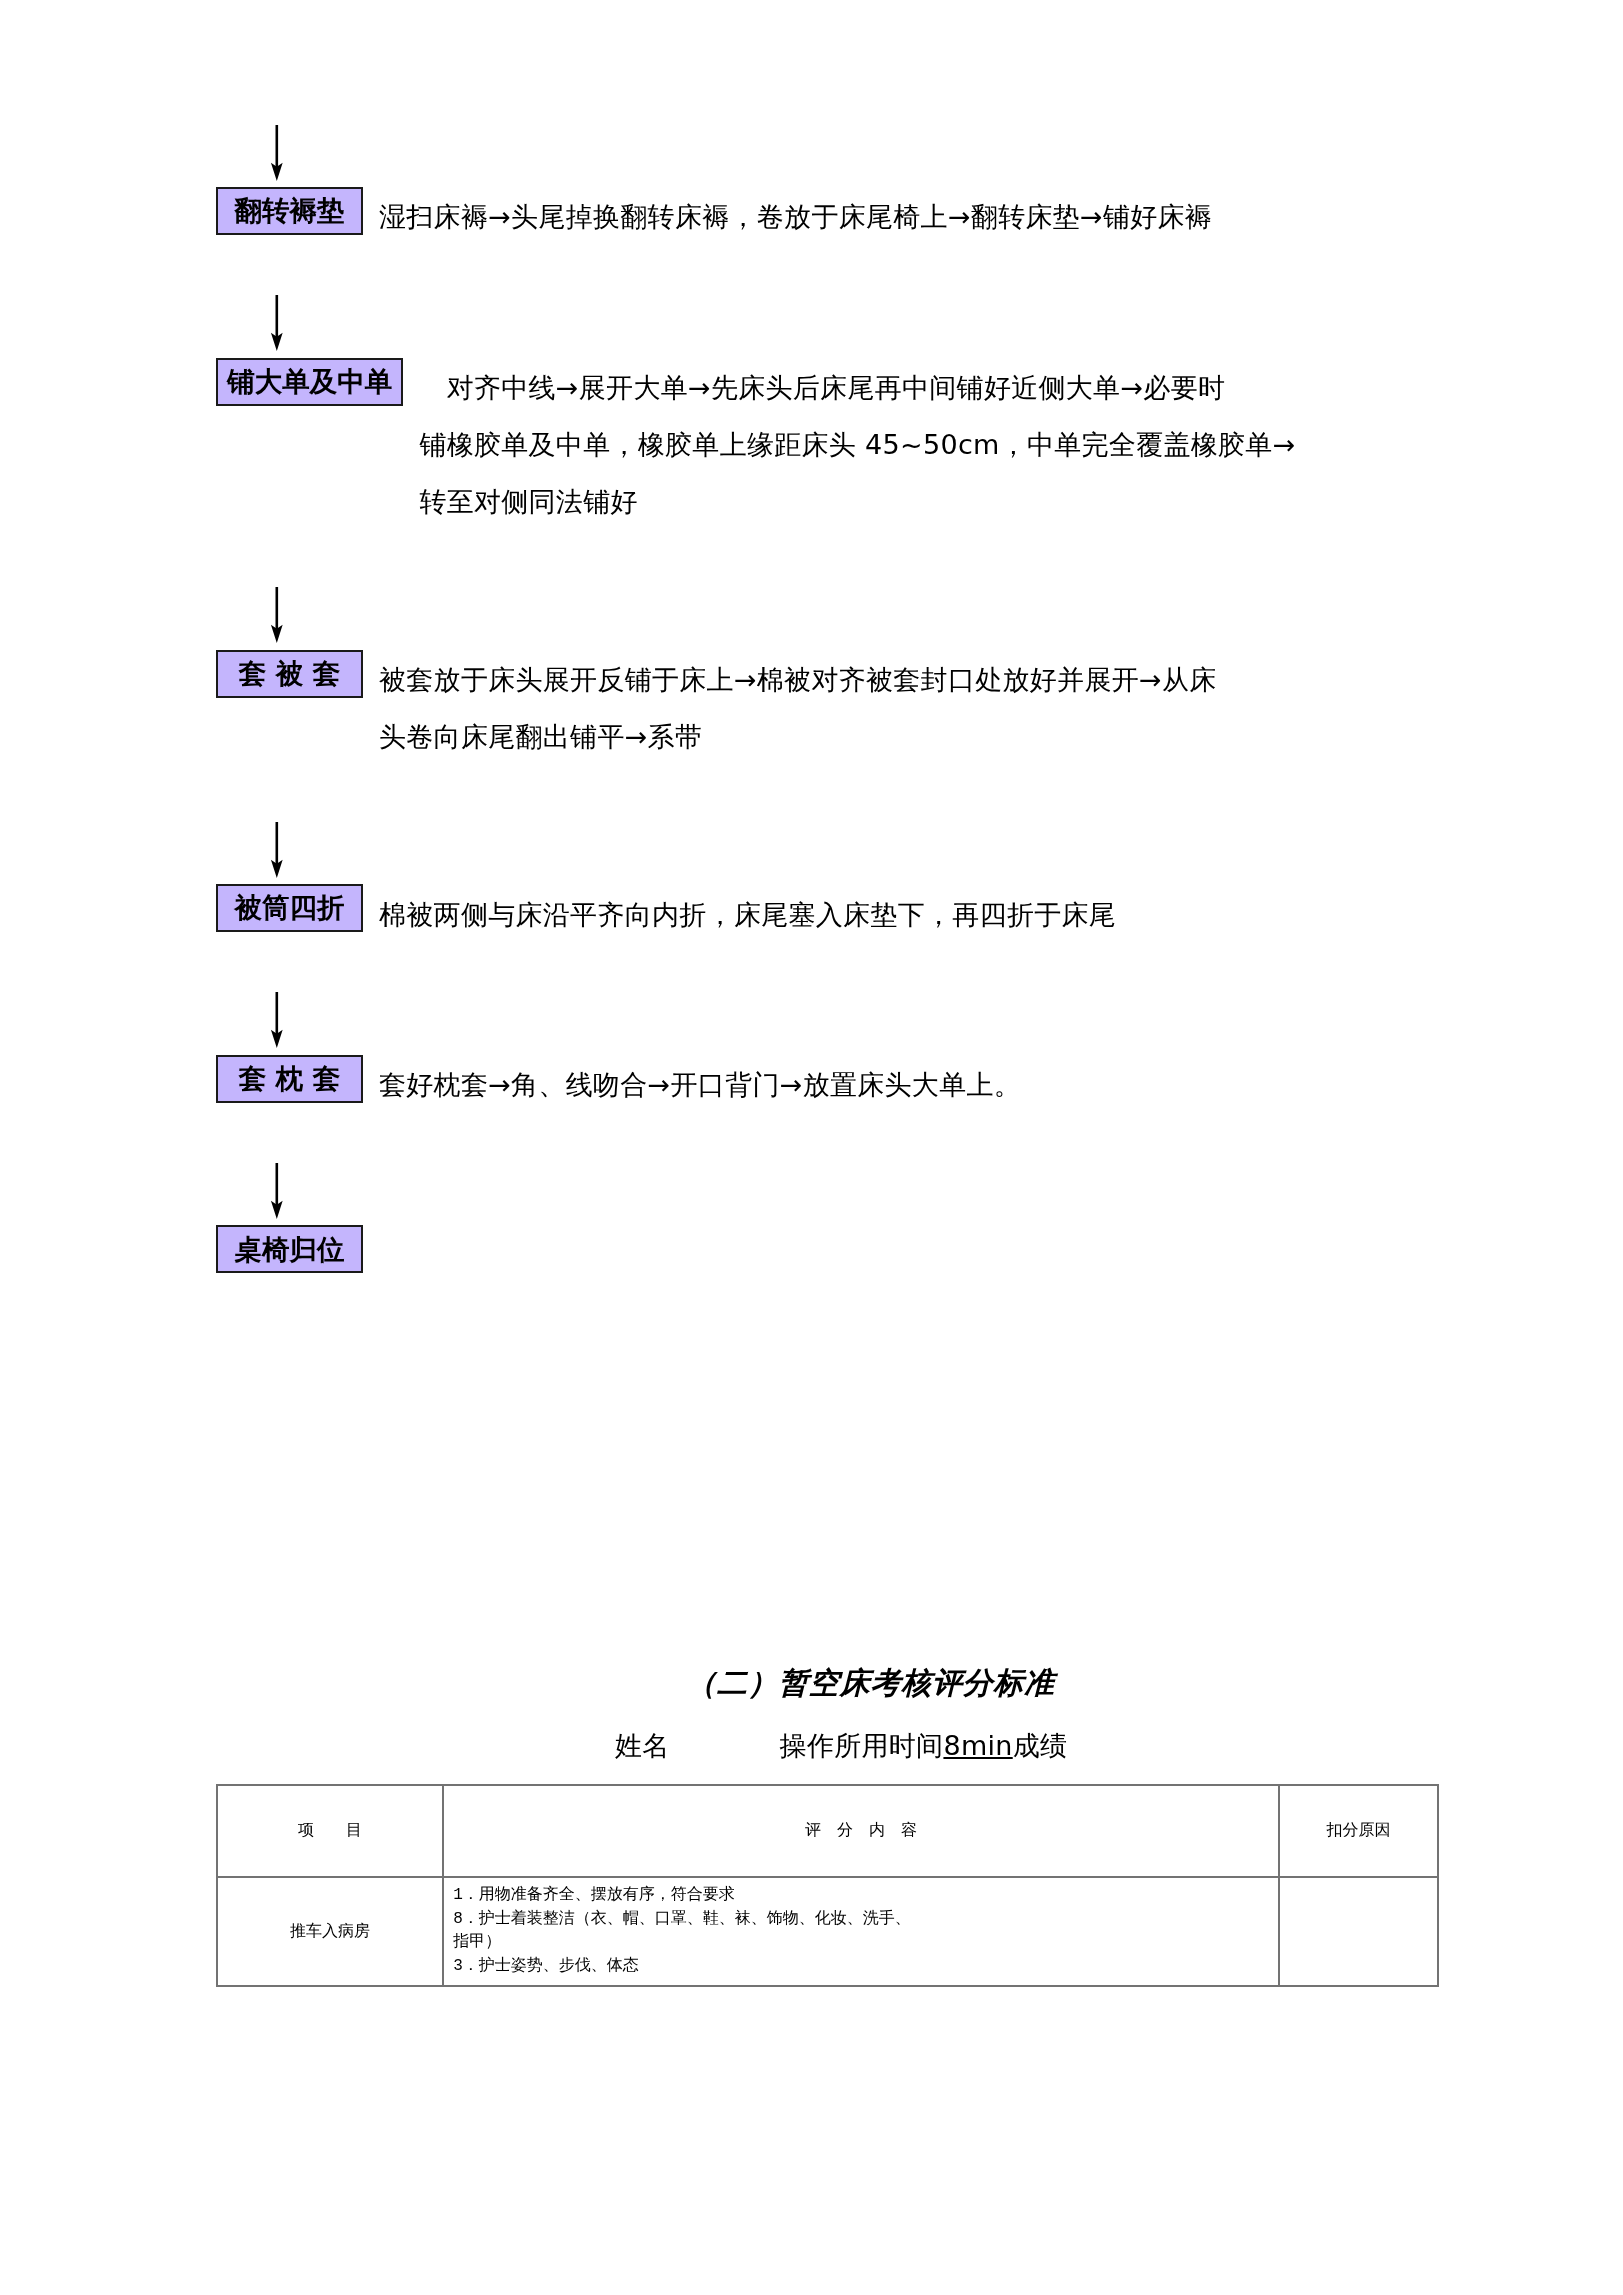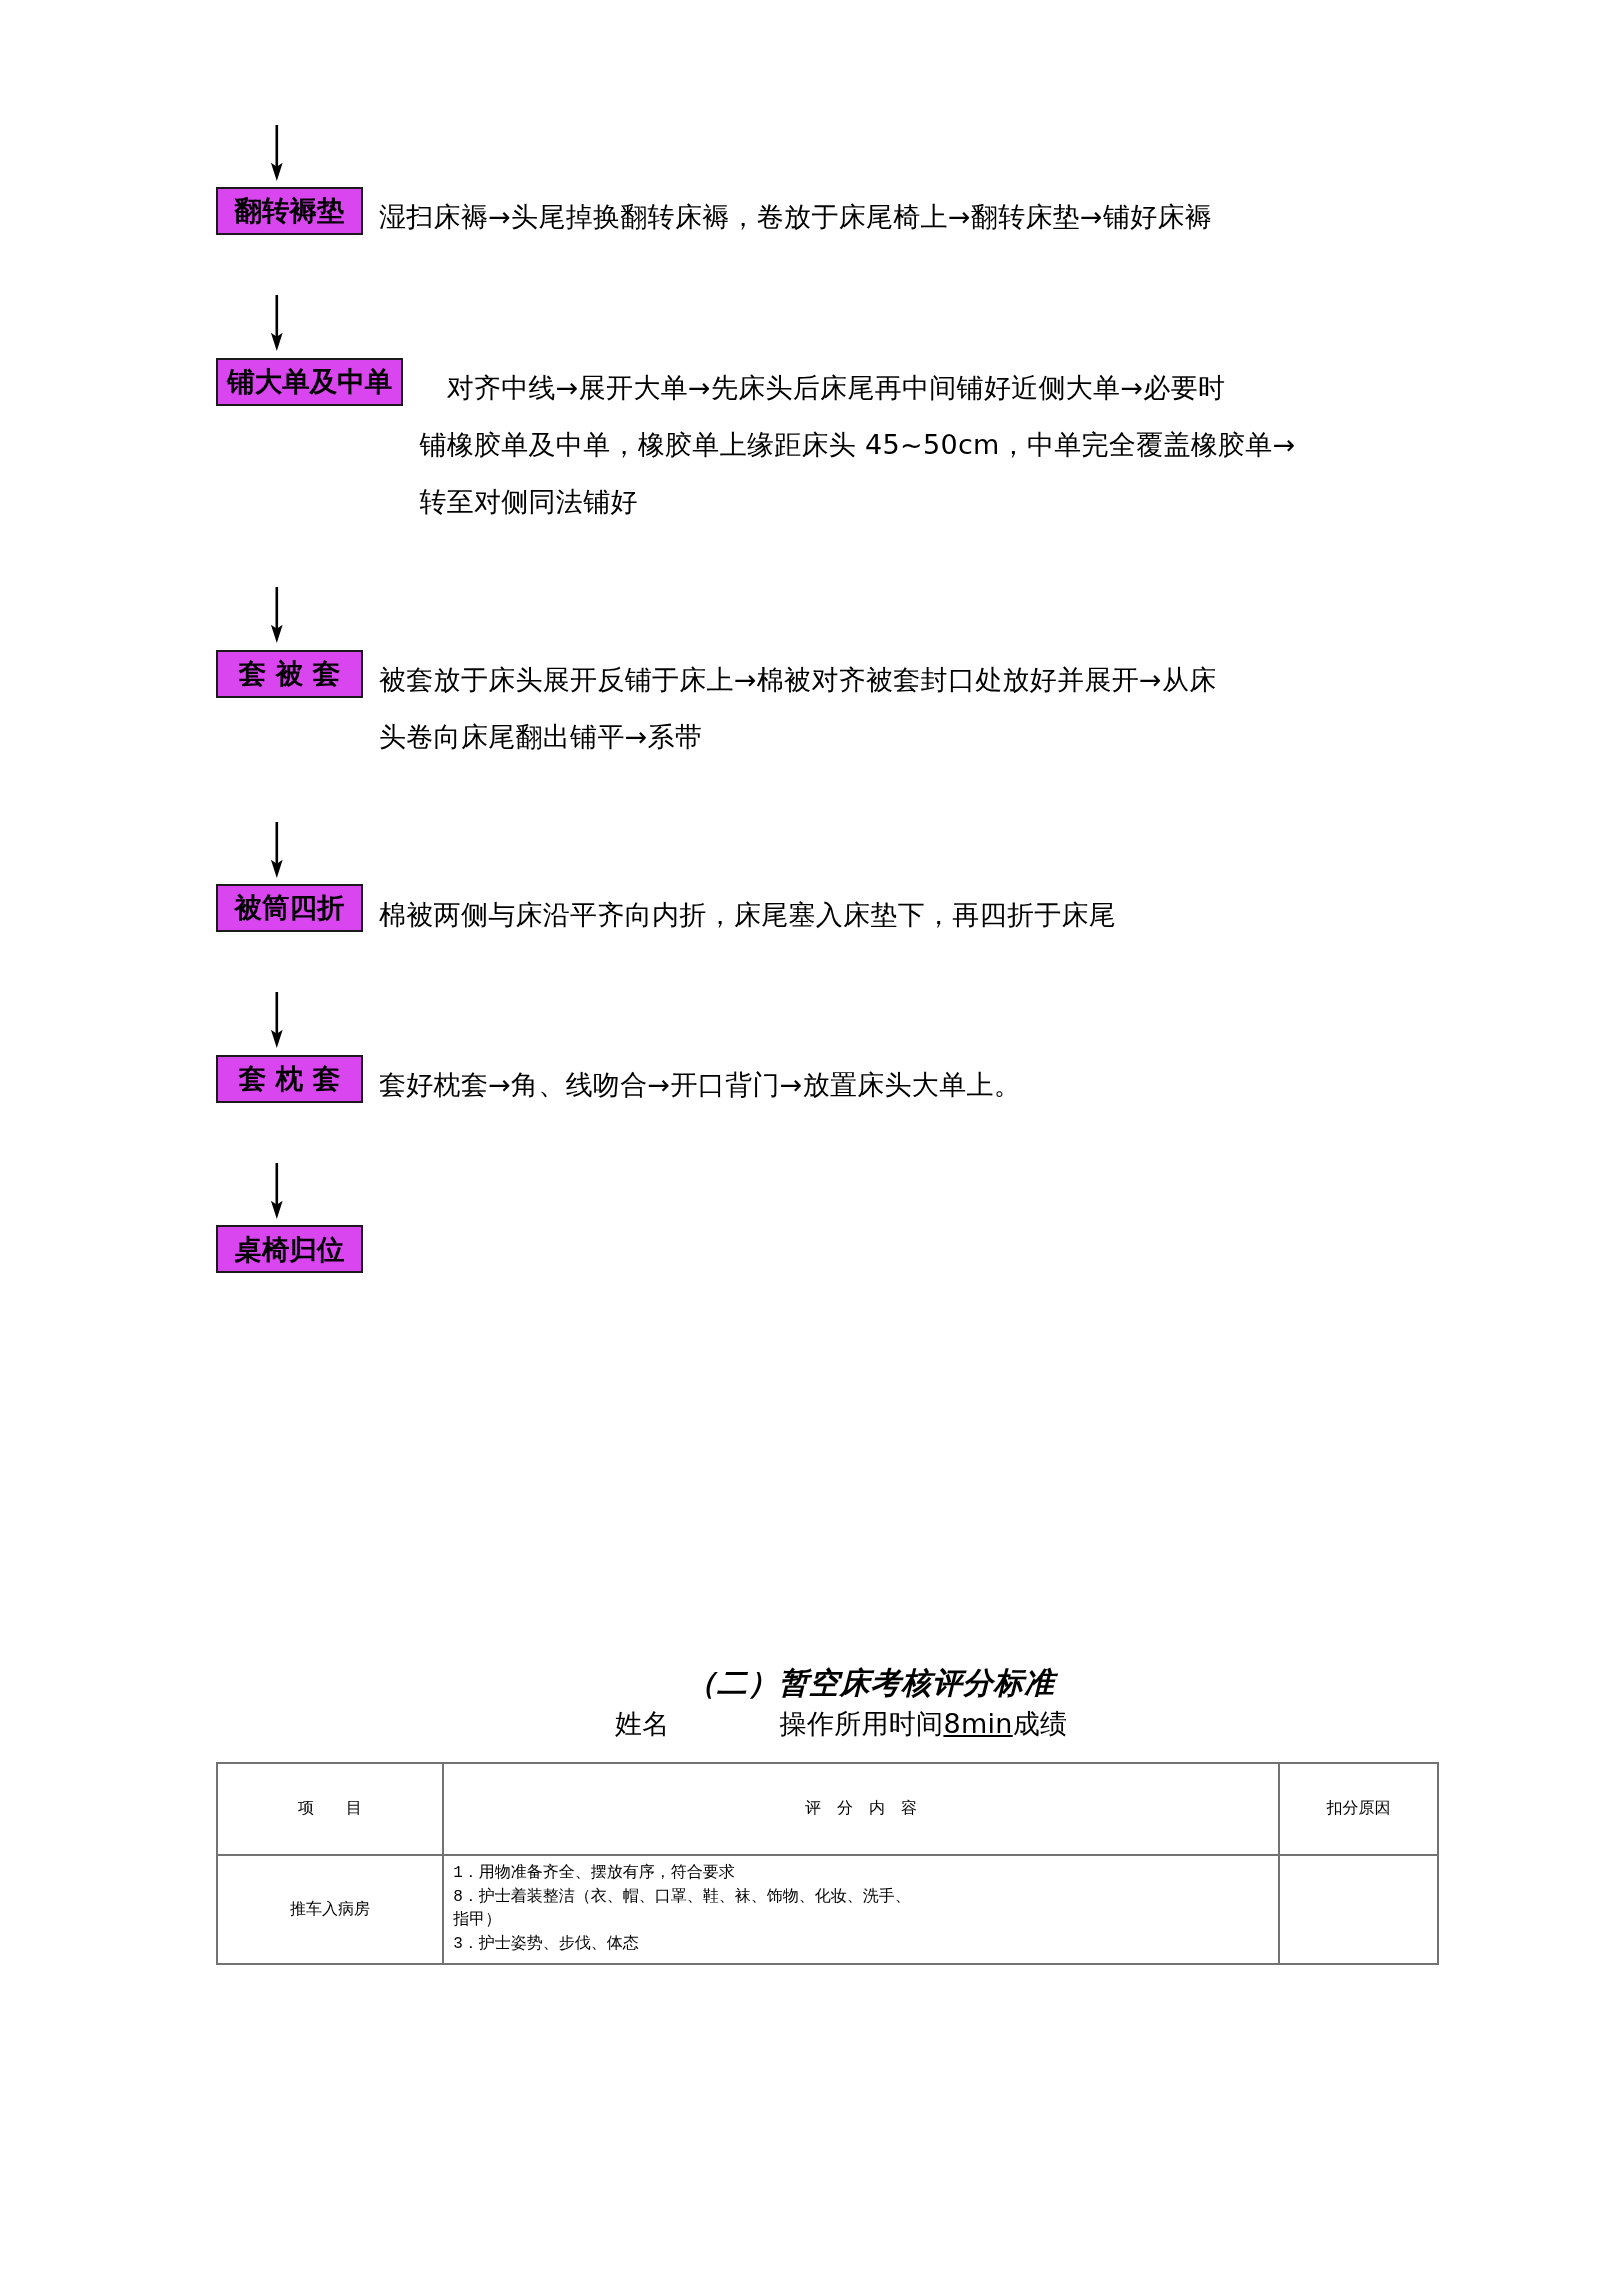--- a/index.html
+++ b/index.html
@@ -45,21 +45,21 @@
   }
   .arrow-glyph svg { display: block; }
 
   .step {
     display: flex;
     align-items: flex-start;
     width: 100%;
   }
 
   .label-box {
-    background: #d946ef;
+    background: #c4b5fd;
     border: 2px solid #1a1a1a;
     box-sizing: border-box;
     font-weight: bold;
     font-size: 27.5px;
     line-height: 1.18;
     padding: 5.2px 9.2px 6.5px 9.2px;
     white-space: pre;
     flex: 0 0 auto;
     letter-spacing: 0;
   }
@@ -88,21 +88,21 @@
   .sec-title {
     font-weight: bold;
     font-style: italic;
     font-size: 30px;
     text-align: center;
     letter-spacing: 0.7px;
     margin-left: 85px;
   }
   .sec-meta {
     font-size: 27px;
-    margin-top: 2px;
+    margin-top: 24px;
     margin-left: 399px;
     white-space: pre;
     letter-spacing: 0.3px;
   }
   .sec-meta .ul { text-decoration: underline; }
   .sec-meta .blank { text-decoration: underline; display: inline-block; }
   .blank-w1 { width: 110px; }
   .blank-w2 { width: 98px; }
 
   

